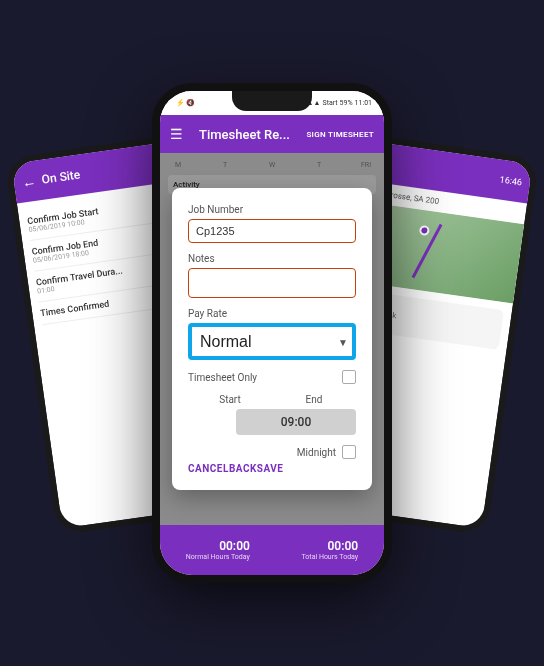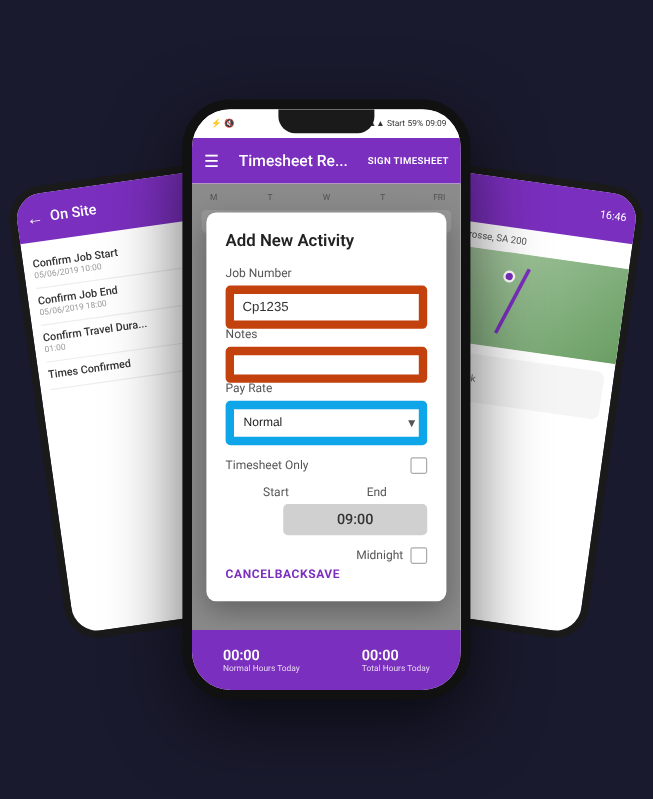--- a/index.html
+++ b/index.html
@@ -263,47 +263,48 @@
     }
 
     .field-label {
       font-size: 10px;
       color: #555;
       margin-bottom: 4px;
     }
 
     .field-input {
       width: 100%;
-      border: 7px solid #c2410c;
+      border: 1px solid #c2410c;
       border-radius: 4px;
       padding: 5px 7px;
       font-size: 11px;
       color: #333;
       background: #fff;
+      margin-bottom: 10px;
     }
 
     .field-input.notes {
       height: 30px;
     }
 
     .pay-rate-section {
       margin-bottom: 10px;
     }
 
     .select-wrapper {
       position: relative;
       width: 100%;
     }
 
     .select-wrapper select {
       width: 100%;
-      border: 7px solid #0ea5e9;
+      border: 4px solid #0ea5e9;
       border-radius: 4px;
       padding: 6px 8px;
-      font-size: 10px;
+      font-size: 16px;
       color: #222;
       background: #fff;
       appearance: none;
       -webkit-appearance: none;
     }
 
     .select-arrow {
       position: absolute;
       right: 8px;
       top: 50%;
@@ -426,21 +427,21 @@
     .bottom-bar {
       background: #7b2fbe;
       height: 50px;
       display: flex;
       align-items: center;
       justify-content: space-around;
       flex-shrink: 0;
     }
 
     .bottom-stat {
-      text-align: left;
+      text-align: right;
     }
 
     .bottom-stat-value {
       color: white;
       font-size: 12px;
       font-weight: 600;
     }
 
     .bottom-stat-label {
       color: rgba(255,255,255,0.8);
@@ -535,21 +536,21 @@
 
     <div class="status-bar">
       <div class="status-icons">
         <span>⚡</span>
         <span>🔇</span>
       </div>
       <div class="status-icons">
         <span>▲▲▲</span>
         <span>Start</span>
         <span>59%</span>
-        <span>09:09</span>
+        <span>11:01</span>
       </div>
     </div>
 
     <div class="app-header">
       <span class="header-menu">☰</span>
       <span class="header-title">Timesheet Re...</span>
       <span class="header-action">SIGN TIMESHEET</span>
     </div>
 
     <div class="screen-content">
@@ -563,21 +564,20 @@
           <span class="bg-day">FRI</span>
         </div>
         <div class="bg-list-item">
           <div class="bg-item-title">Activity</div>
         </div>
       </div>
 
       <div class="overlay">
 
         <div class="dialog">
-          <div class="dialog-title">Add New Activity</div>
 
           
           <div class="field-label">Job Number</div>
           <input class="field-input" type="text" value="Cp1235" style="">
 
           
           <div class="field-label">Notes</div>
           <input class="field-input notes" type="text" style="">
 
           

